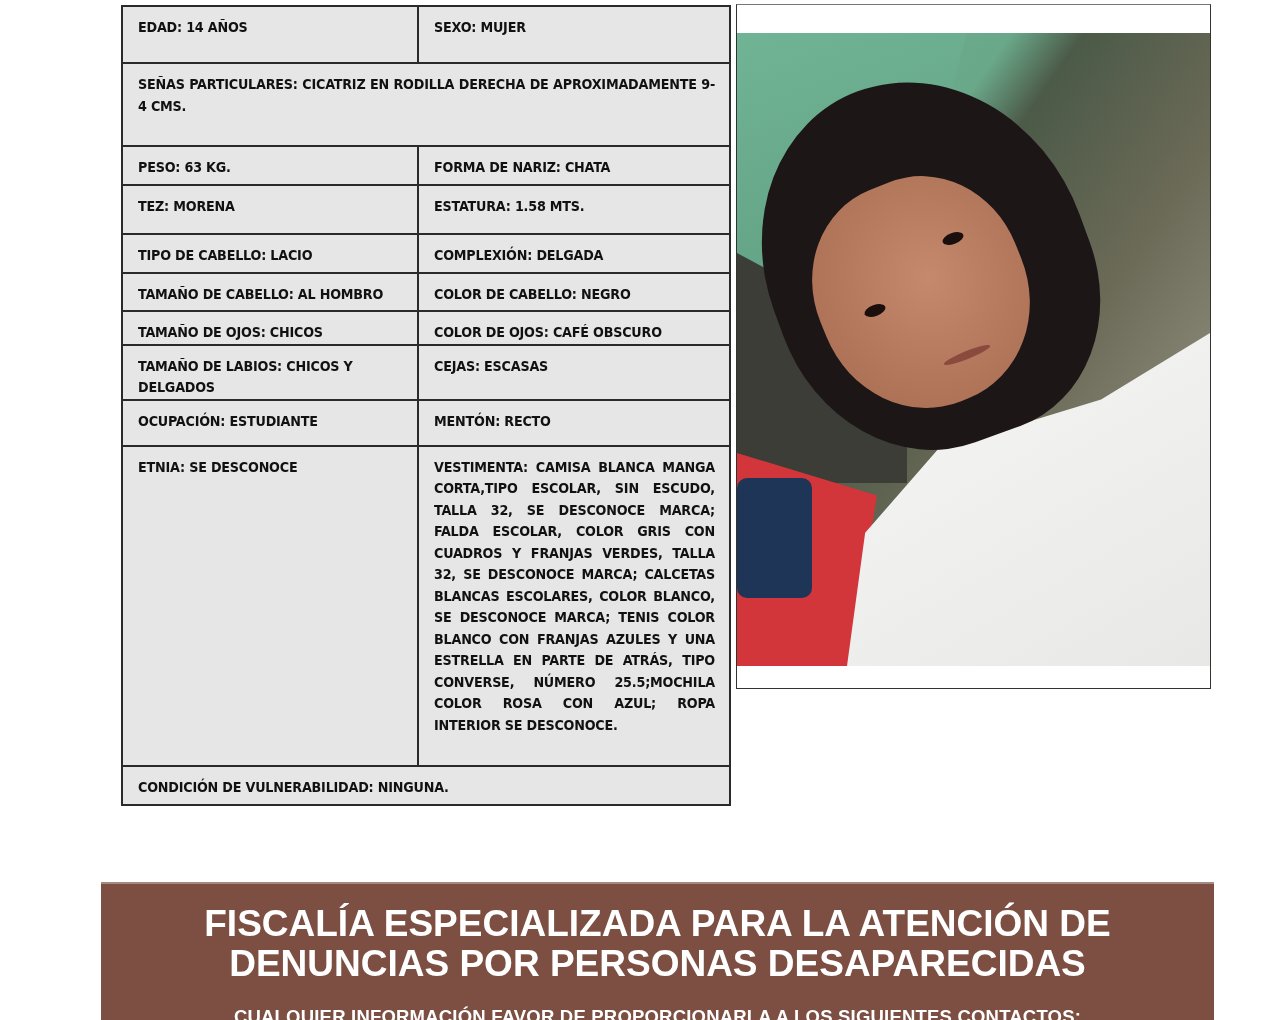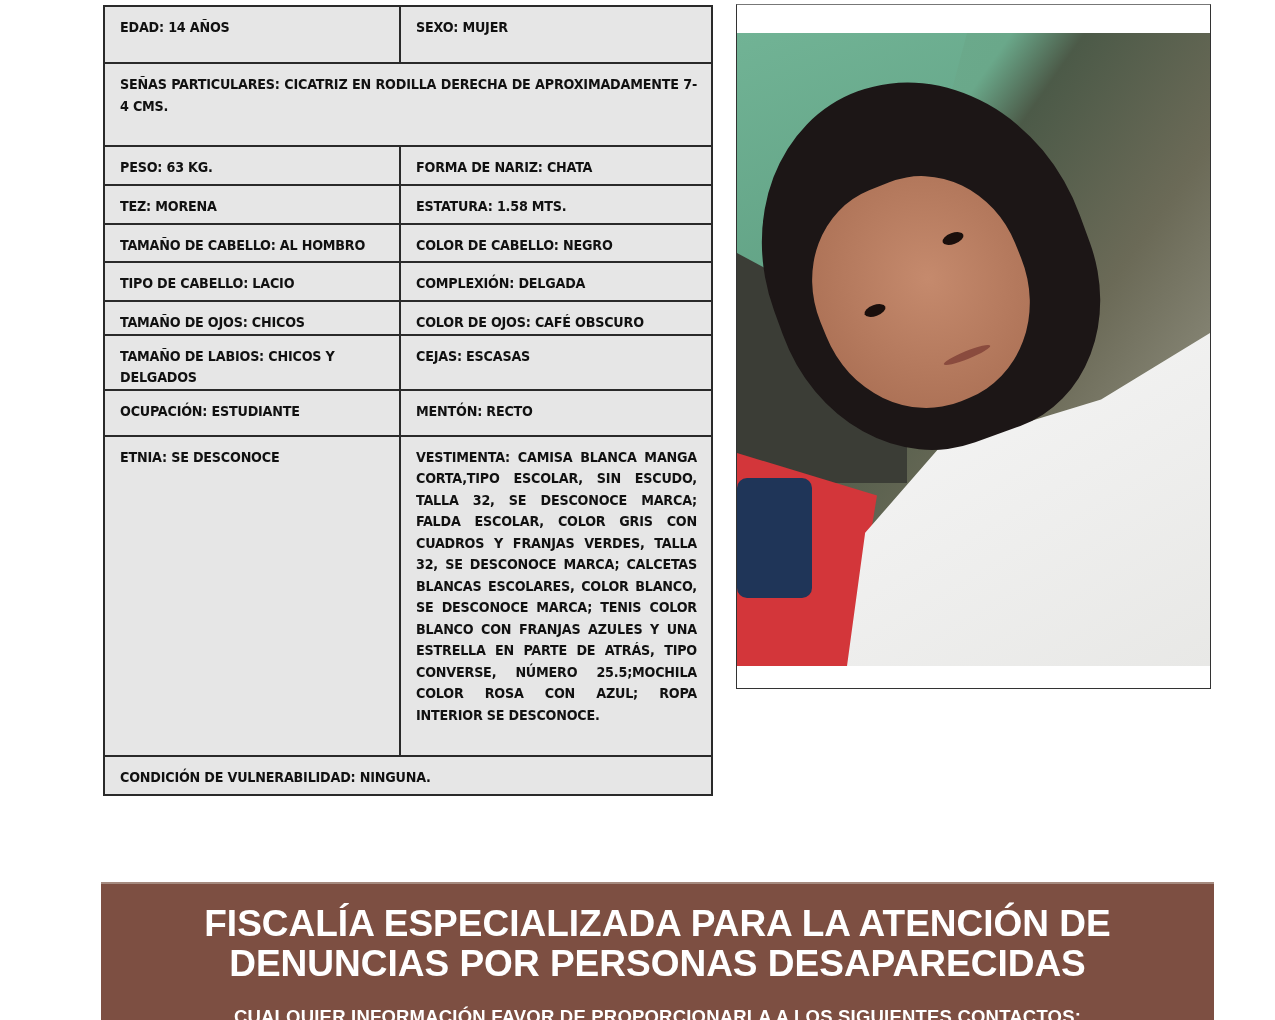--- a/index.html
+++ b/index.html
@@ -2,21 +2,21 @@
 <html><head>
   <meta charset="utf-8">
   <style>
     html, body { margin: 0; padding: 0; }
     body {
       width: 1275px; height: 1020px; overflow: hidden;
       background: #ffffff; position: relative;
       font-family: "Liberation Sans", "DejaVu Sans", sans-serif;
     }
     .info-table {
-      position: absolute; left: 103px; top: 5px; width: 608px;
+      position: absolute; left: 121px; top: 5px; width: 608px;
       border-collapse: collapse; table-layout: fixed;
       background: #e6e6e6;
     }
     .info-table td {
       border: 2px solid #2a2a2a;
       padding: 10px 14px 0 15px;
       vertical-align: top;
       font-family: "DejaVu Sans Condensed", "DejaVu Sans", sans-serif;
       font-stretch: condensed;
       font-weight: bold; font-size: 14.2px; line-height: 21.5px;
@@ -64,37 +64,37 @@
   <colgroup>
       <col class="col-l">
       <col class="col-r">
     </colgroup>
   <tbody>
       <tr style="height:57px">
     <td>EDAD: 14 AÑOS</td>
     <td>SEXO: MUJER</td>
   </tr>
   <tr style="height:83px">
-    <td colspan="2" class="just">SEÑAS PARTICULARES: CICATRIZ EN RODILLA DERECHA DE APROXIMADAMENTE 7-4 CMS.</td>
+    <td colspan="2" class="just">SEÑAS PARTICULARES: CICATRIZ EN RODILLA DERECHA DE APROXIMADAMENTE 9-4 CMS.</td>
   </tr>
   <tr style="height:39px">
     <td>PESO: 63 KG.</td>
     <td>FORMA DE NARIZ: CHATA</td>
   </tr>
-  <tr style="height:39px">
+  <tr style="height:49px">
     <td>TEZ: MORENA</td>
     <td>ESTATURA: 1.58 MTS.</td>
+  </tr>
+  <tr style="height:39px">
+    <td>TIPO DE CABELLO: LACIO</td>
+    <td>COMPLEXIÓN: DELGADA</td>
   </tr>
   <tr style="height:38px">
     <td>TAMAÑO DE CABELLO: AL HOMBRO</td>
     <td>COLOR DE CABELLO: NEGRO</td>
-  </tr>
-  <tr style="height:39px">
-    <td>TIPO DE CABELLO: LACIO</td>
-    <td>COMPLEXIÓN: DELGADA</td>
   </tr>
   <tr style="height:29px">
     <td>TAMAÑO DE OJOS: CHICOS</td>
     <td>COLOR DE OJOS: CAFÉ OBSCURO</td>
   </tr>
   <tr style="height:52px">
     <td>TAMAÑO DE LABIOS: CHICOS Y DELGADOS</td>
     <td>CEJAS: ESCASAS</td>
   </tr>
   <tr style="height:46px">

